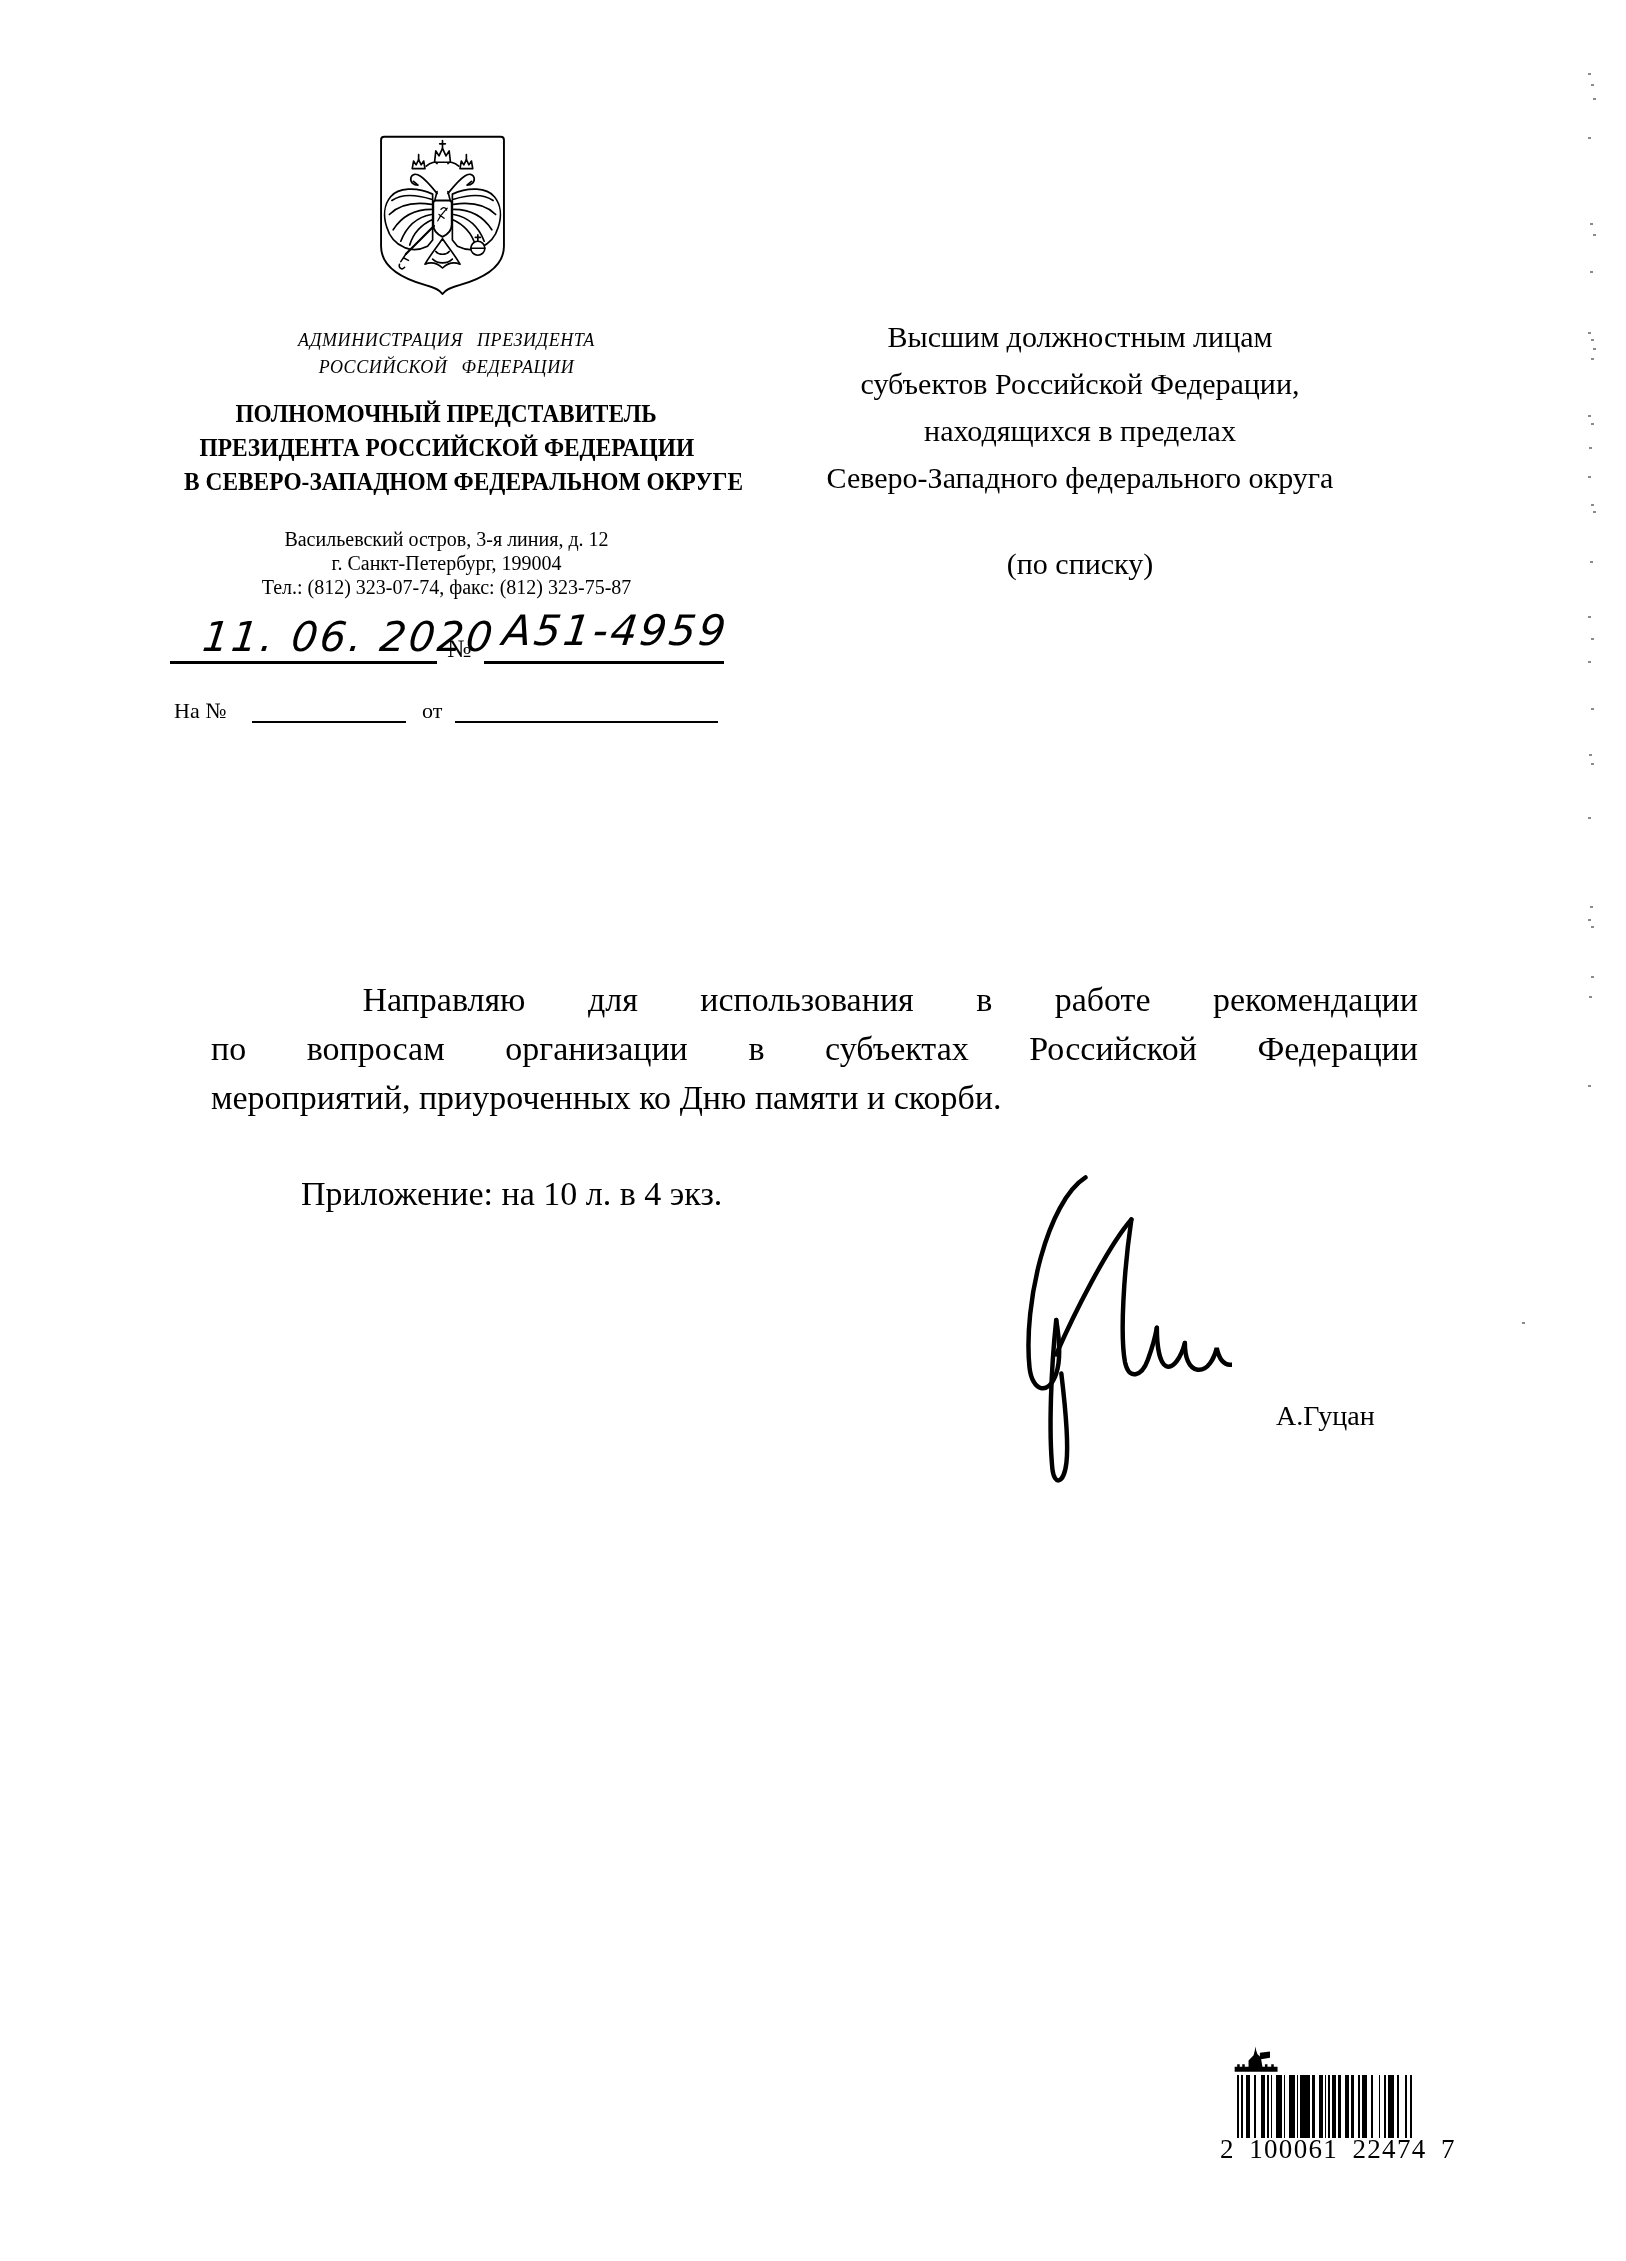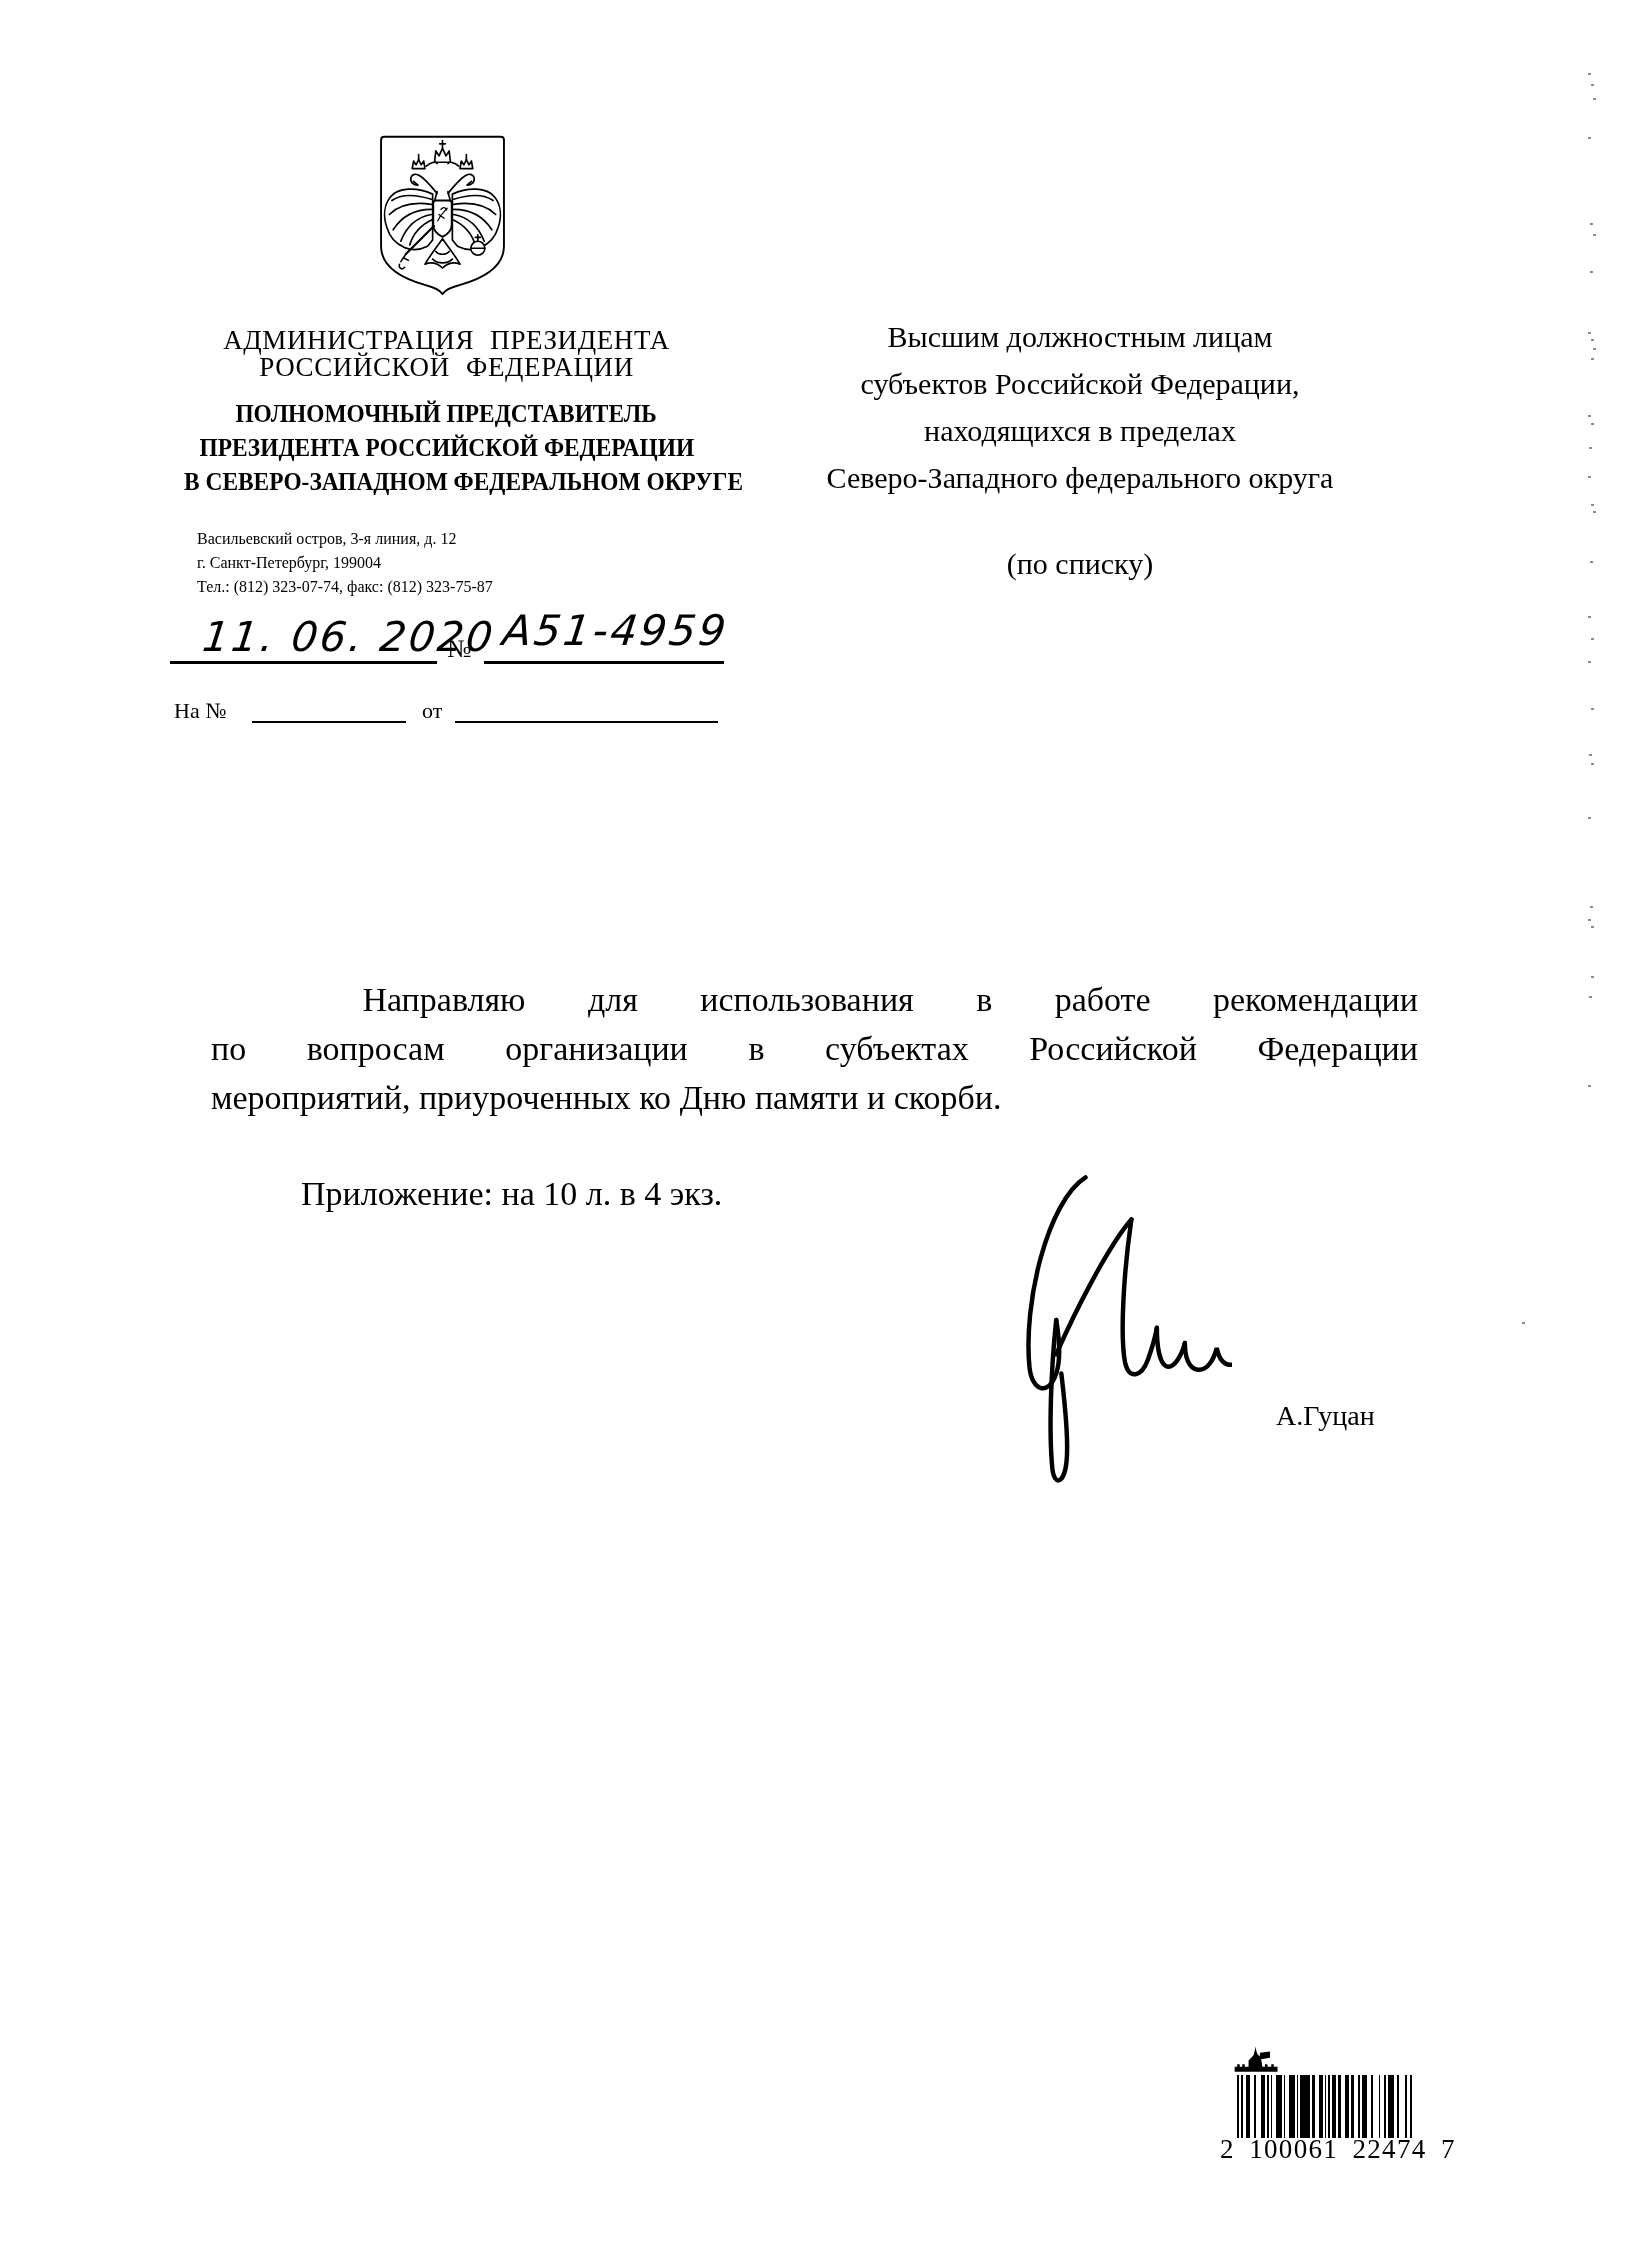--- a/index.html
+++ b/index.html
@@ -3,26 +3,26 @@
 <meta charset="utf-8">
 <style>
   html,body{margin:0;padding:0;background:#ffffff;}
   #page{position:relative;width:1626px;height:2261px;background:#ffffff;overflow:hidden;
         font-family:"Liberation Serif", serif;color:#000;}
   .abs{position:absolute;}
 
   
   #emblem{left:375px;top:133px;width:135px;height:163px;}
   #org-block{left:185px;top:327px;width:523px;text-align:center;
-             font-size:27px;line-height:27px;letter-spacing:0.6px;word-spacing:9px;}
+             font-size:18px;line-height:27px;letter-spacing:0.6px;word-spacing:9px;font-style:italic;}
   #office-block{left:153px;top:397px;width:587px;text-align:center;font-weight:bold;
                 font-size:26px;line-height:34px;}
   .condensed{display:inline-block;transform:scaleX(0.9);transform-origin:center;white-space:nowrap;}
-  #addr-block{left:197px;top:527px;width:523px;text-align:left;
-              font-size:16px;line-height:24px;}
+  #addr-block{left:185px;top:527px;width:523px;text-align:center;
+              font-size:20px;line-height:24px;}
 
   
   .hand{font-family:"DejaVu Sans", sans-serif;font-style:italic;transform:skewX(-7deg);
         white-space:nowrap;letter-spacing:2.6px;}
   #hand-date{left:203px;top:613px;font-size:41px;}
   #no-sign{left:447px;top:634px;font-size:25.5px;}
   #hand-number{left:503px;top:606px;font-size:42px;}
   .refline{height:2.6px;background:#000;top:661px;}
   #refline1{left:170px;width:267px;}
   #refline2{left:484px;width:240px;}

